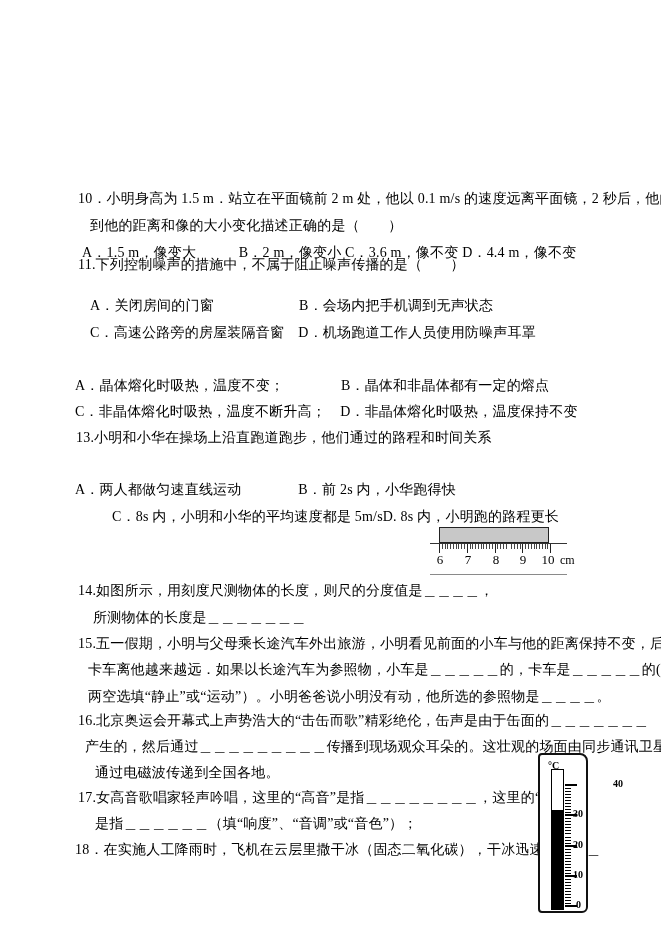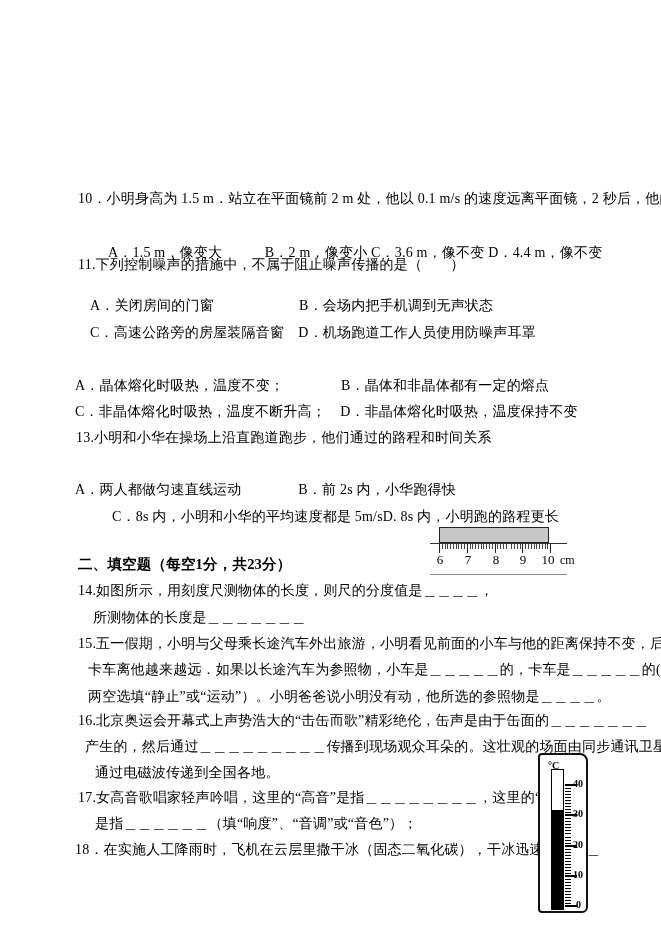--- a/index.html
+++ b/index.html
@@ -60,33 +60,34 @@
   .thermo-mercury { position: absolute; left: 0; right: 0; bottom: 0; top: 40px; background: #000; }
   .thermo-minor-ticks {
     position: absolute; left: 25px; top: 30px; width: 6px; height: 123px;
     background: repeating-linear-gradient(to bottom, #000 0 1px, transparent 1px 3.03px);
   }
   .thermo-major-ticks {
     position: absolute; left: 25px; top: 29px; width: 12px; height: 124px;
     background: repeating-linear-gradient(to bottom, #000 0 2px, transparent 2px 30.25px);
   }
   .thermo-label { position: absolute; left: 33px; width: 15px; font-size: 10px; font-weight: bold; text-align: left; }
-  .thermo-label.l0 { top: 23px; }
+  .thermo-label.l0 { top: 23px; margin-left: 40px; }
   .thermo-label.l1 { top: 53px; }
   .thermo-label.l2 { top: 84px; }
   .thermo-label.l3 { top: 114px; }
   .thermo-label.l4 { top: 144px; left: 36px; }
 </style>
 </head>
 <body>
 
 <div class="page">
 
   <div class="line" style="left:78px; top:190px;">10．小明身高为 1.5 m．站立在平面镜前 2 m 处，他以 0.1 m/s 的速度远离平面镜，2 秒后，他的像</div>
-  <div class="line" style="left:108px; top:244px;">A．1.5 m，像变大　　　B．2 m，像变小 C．3.6 m，像不变 D．4.4 m，像不变</div>
+  <div class="line" style="left:90px; top:217px;">到他的距离和像的大小变化描述正确的是（　　）</div>
+  <div class="line" style="left:82px; top:244px;">A．1.5 m，像变大　　　B．2 m，像变小 C．3.6 m，像不变 D．4.4 m，像不变</div>
 
   <div class="line" style="left:78px; top:256px;">11.下列控制噪声的措施中，不属于阻止噪声传播的是（　　）</div>
   <div class="line" style="left:90px; top:324px;">C．高速公路旁的房屋装隔音窗　D．机场跑道工作人员使用防噪声耳罩</div>
   <div class="line" style="left:90px; top:297px;">A．关闭房间的门窗　　　　　　B．会场内把手机调到无声状态</div>
 
   <div class="line" style="left:75px; top:403px;">C．非晶体熔化时吸热，温度不断升高；　D．非晶体熔化时吸热，温度保持不变</div>
   <div class="line" style="left:75px; top:377px;">A．晶体熔化时吸热，温度不变；　　　　B．晶体和非晶体都有一定的熔点</div>
 
   <div class="line" style="left:76px; top:429px;">13.小明和小华在操场上沿直跑道跑步，他们通过的路程和时间关系</div>
   <div class="line" style="left:75px; top:481px;">A．两人都做匀速直线运动　　　　B．前 2s 内，小华跑得快</div>
@@ -99,21 +100,20 @@
     <div class="ruler-major-ticks"></div>
     <div class="ruler-num n0">6</div>
     <div class="ruler-num n1">7</div>
     <div class="ruler-num n2">8</div>
     <div class="ruler-num n3">9</div>
     <div class="ruler-num n4">10</div>
     <div class="ruler-unit">cm</div>
     <div class="ruler-baseline"></div>
   </div>
 
-  <div class="line bold" style="left:78px; top:555px;">二、填空题（每空1分，共23分）</div>
 
   <div class="line" style="left:78px; top:582px;">14.如图所示，用刻度尺测物体的长度，则尺的分度值是＿＿＿＿，</div>
   <div class="line" style="left:93px; top:609px;">所测物体的长度是＿＿＿＿＿＿＿</div>
 
   <div class="line" style="left:78px; top:635px;">15.五一假期，小明与父母乘长途汽车外出旅游，小明看见前面的小车与他的距离保持不变，后面的</div>
   <div class="line" style="left:88px; top:661px;">卡车离他越来越远．如果以长途汽车为参照物，小车是＿＿＿＿＿的，卡车是＿＿＿＿＿的(前</div>
   <div class="line" style="left:88px; top:688px;">两空选填“静止”或“运动”）。小明爸爸说小明没有动，他所选的参照物是＿＿＿＿。</div>
 
   <div class="line" style="left:78px; top:712px;">16.北京奥运会开幕式上声势浩大的“击缶而歌”精彩绝伦，缶声是由于缶面的＿＿＿＿＿＿＿</div>
   <div class="line" style="left:85px; top:738px;">产生的，然后通过＿＿＿＿＿＿＿＿＿传播到现场观众耳朵的。这壮观的场面由同步通讯卫星</div>

